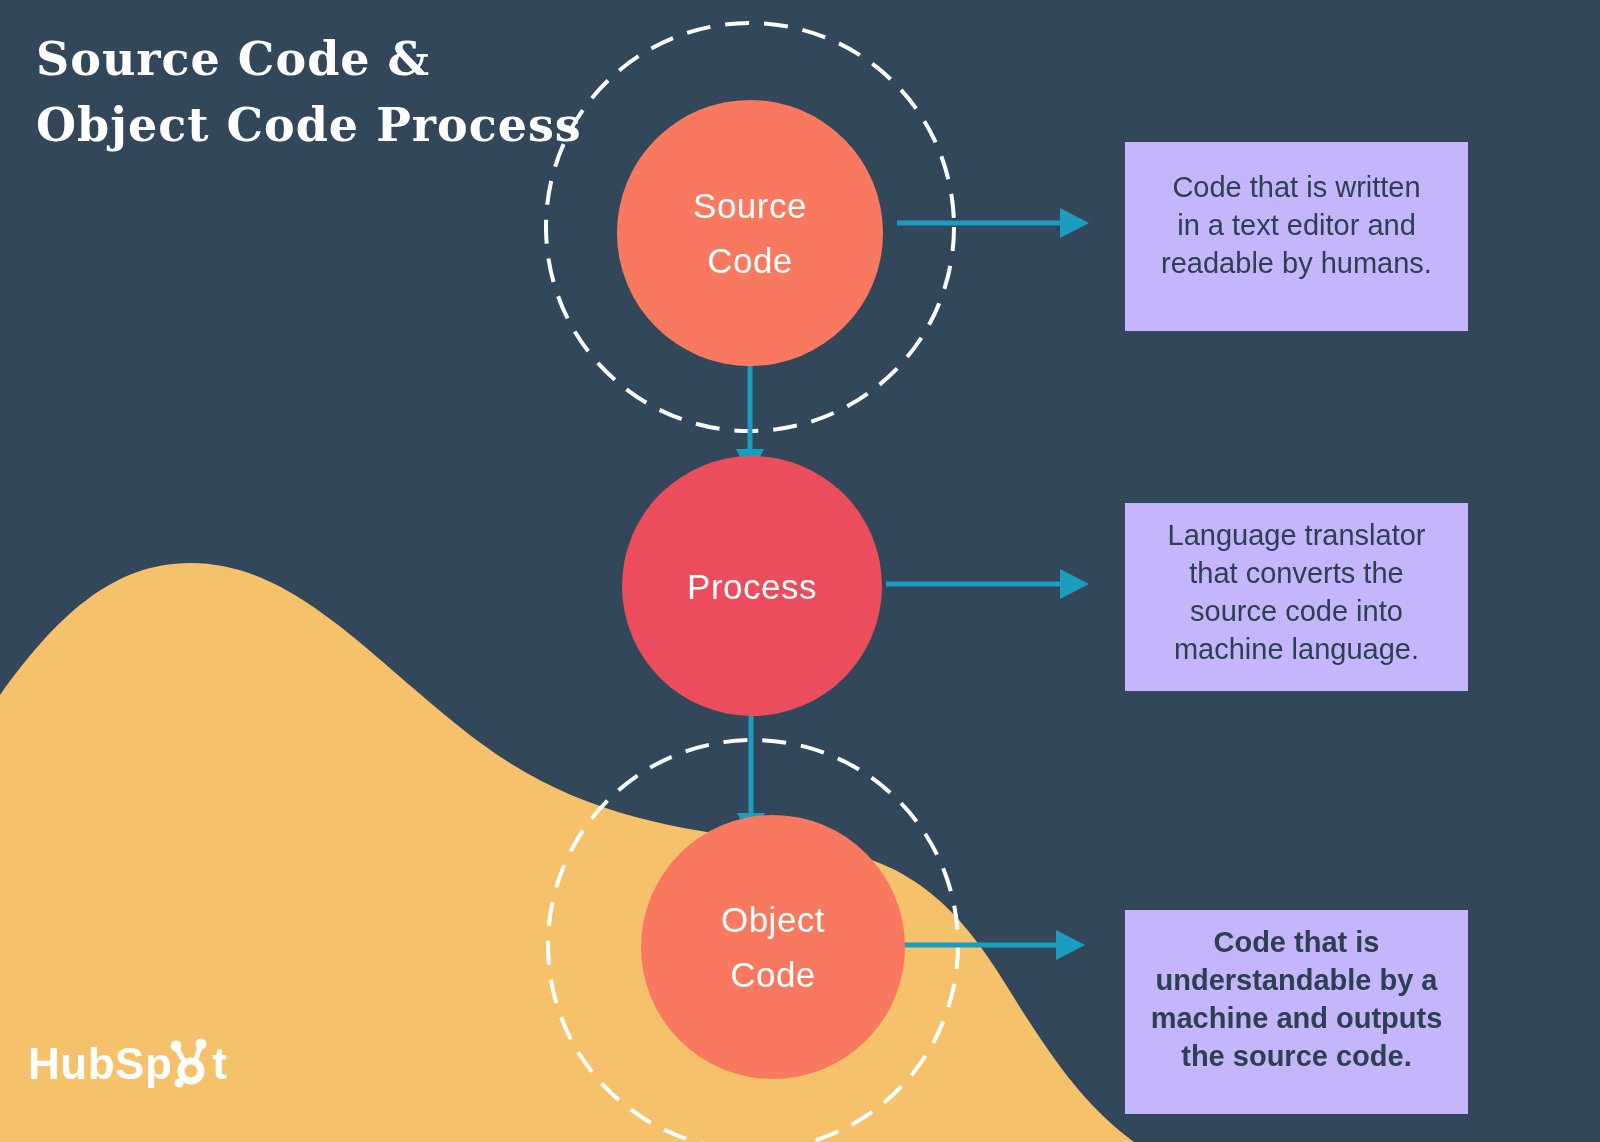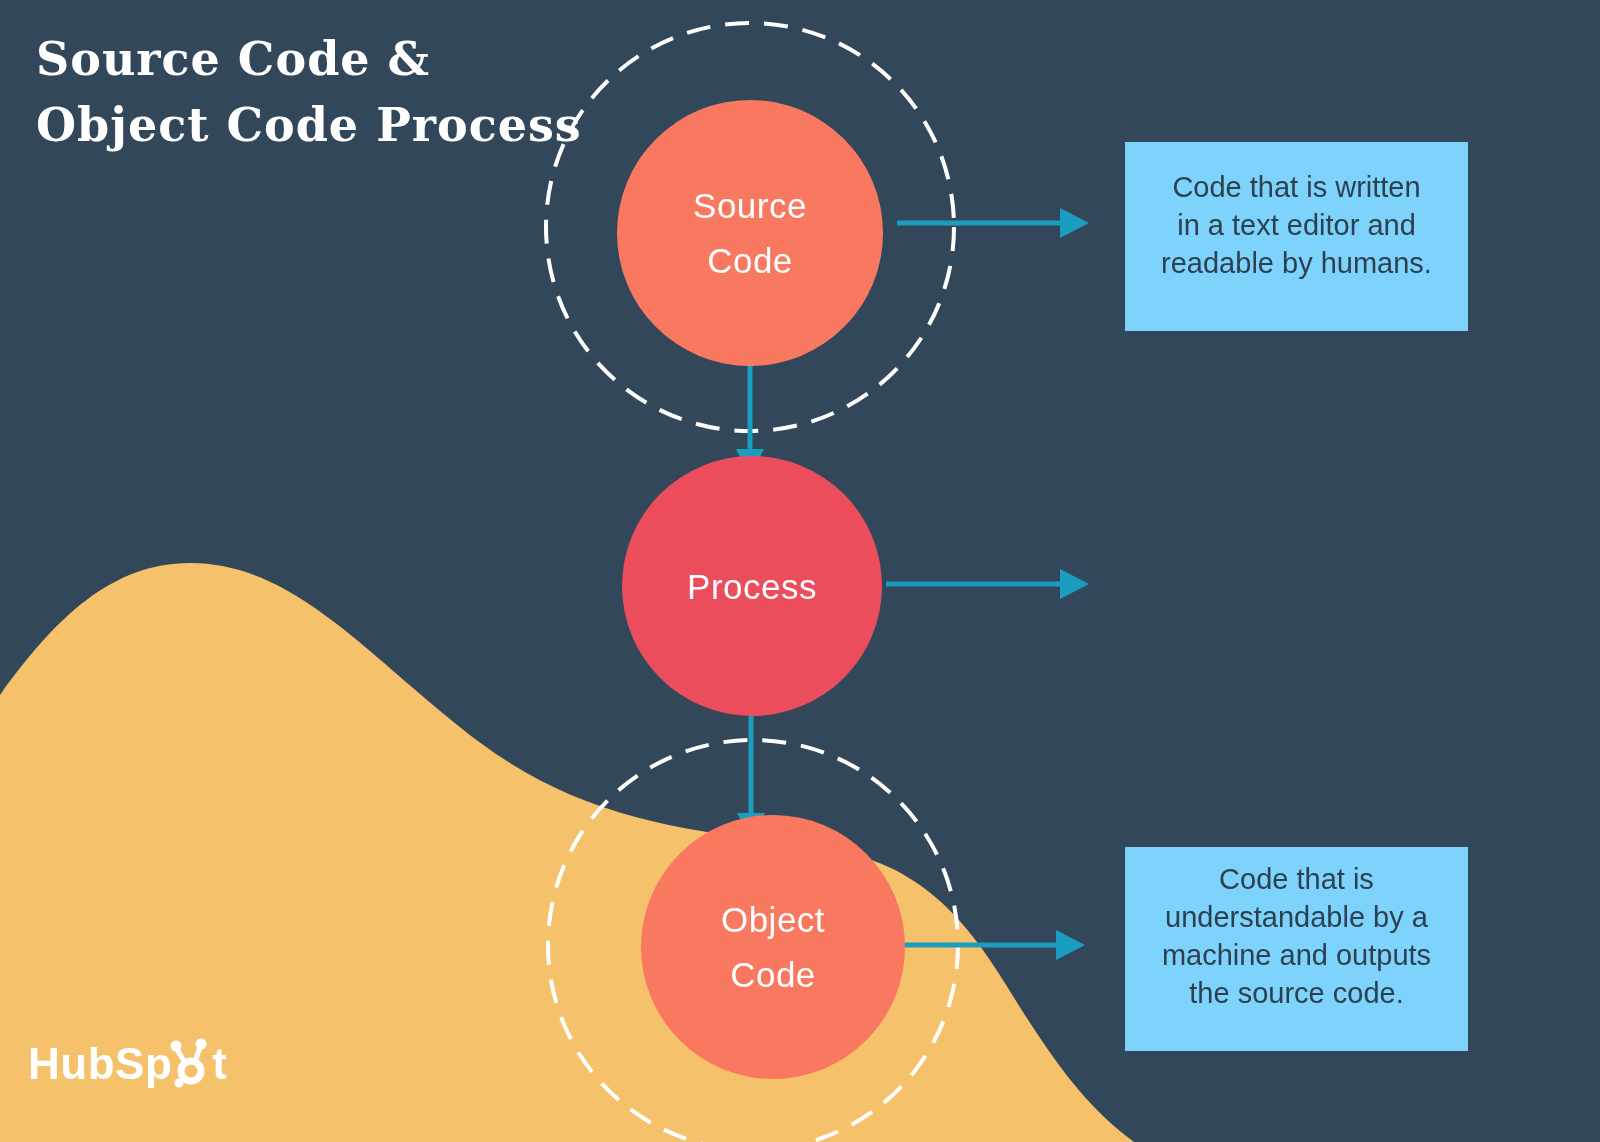--- a/index.html
+++ b/index.html
@@ -56,33 +56,33 @@
   .node-orange { background: #f8795f; }
   .node-red   { background: #eb4d5c; }
   .node-source { left: 617px; top:  100px; width: 266px; height: 266px; justify-content: center; }
   .node-compiler { left: 622px; top: 456px; width: 260px; height: 260px; }
   .node-object { left: 641px; top: 815px; width: 264px; height: 264px; }
 
   .desc-box {
     position: absolute;
     left: 1125px;
     width: 343px;
-    background: #7dd3fc;
+    background: #c4b5fd;
     color: #2d4050;
     font-size: 29px;
     line-height: 38px;
     text-align: center;
     white-space: pre-line;
     display: flex;
     justify-content: center;
     box-sizing: border-box;
   }
   .desc-1 { top: 142px; height: 189px; padding-top: 26px; }
   .desc-2 { top: 503px; height: 188px; padding-top: 13px; }
-  .desc-3 { top: 847px; height: 204px; padding-top: 13px; }
+  .desc-3 { top: 910px; height: 204px; padding-top: 13px; font-weight: bold; }
 
   .logo {
     position: absolute;
     left: 28px;
     top: 1036px;
     display: flex;
     align-items: flex-end;
     color: #ffffff;
     font-size: 44px;
     font-weight: 700;
@@ -138,20 +138,26 @@
   <div class="node node-orange node-object">
     <span>Object
 Code</span>
   </div>
 
   <div class="desc-box desc-1">
     <span>Code that is written
 in a text editor and
 readable by humans.</span>
   </div>
+  <div class="desc-box desc-2">
+    <span>Language translator
+that converts the
+source code into
+machine language.</span>
+  </div>
   <div class="desc-box desc-3">
     <span>Code that is
 understandable by a
 machine and outputs
 the source code.</span>
   </div>
 
   <div class="logo">
     <span class="word">HubSp</span>
     <svg class="sprocket" viewBox="0 0 46 52">

